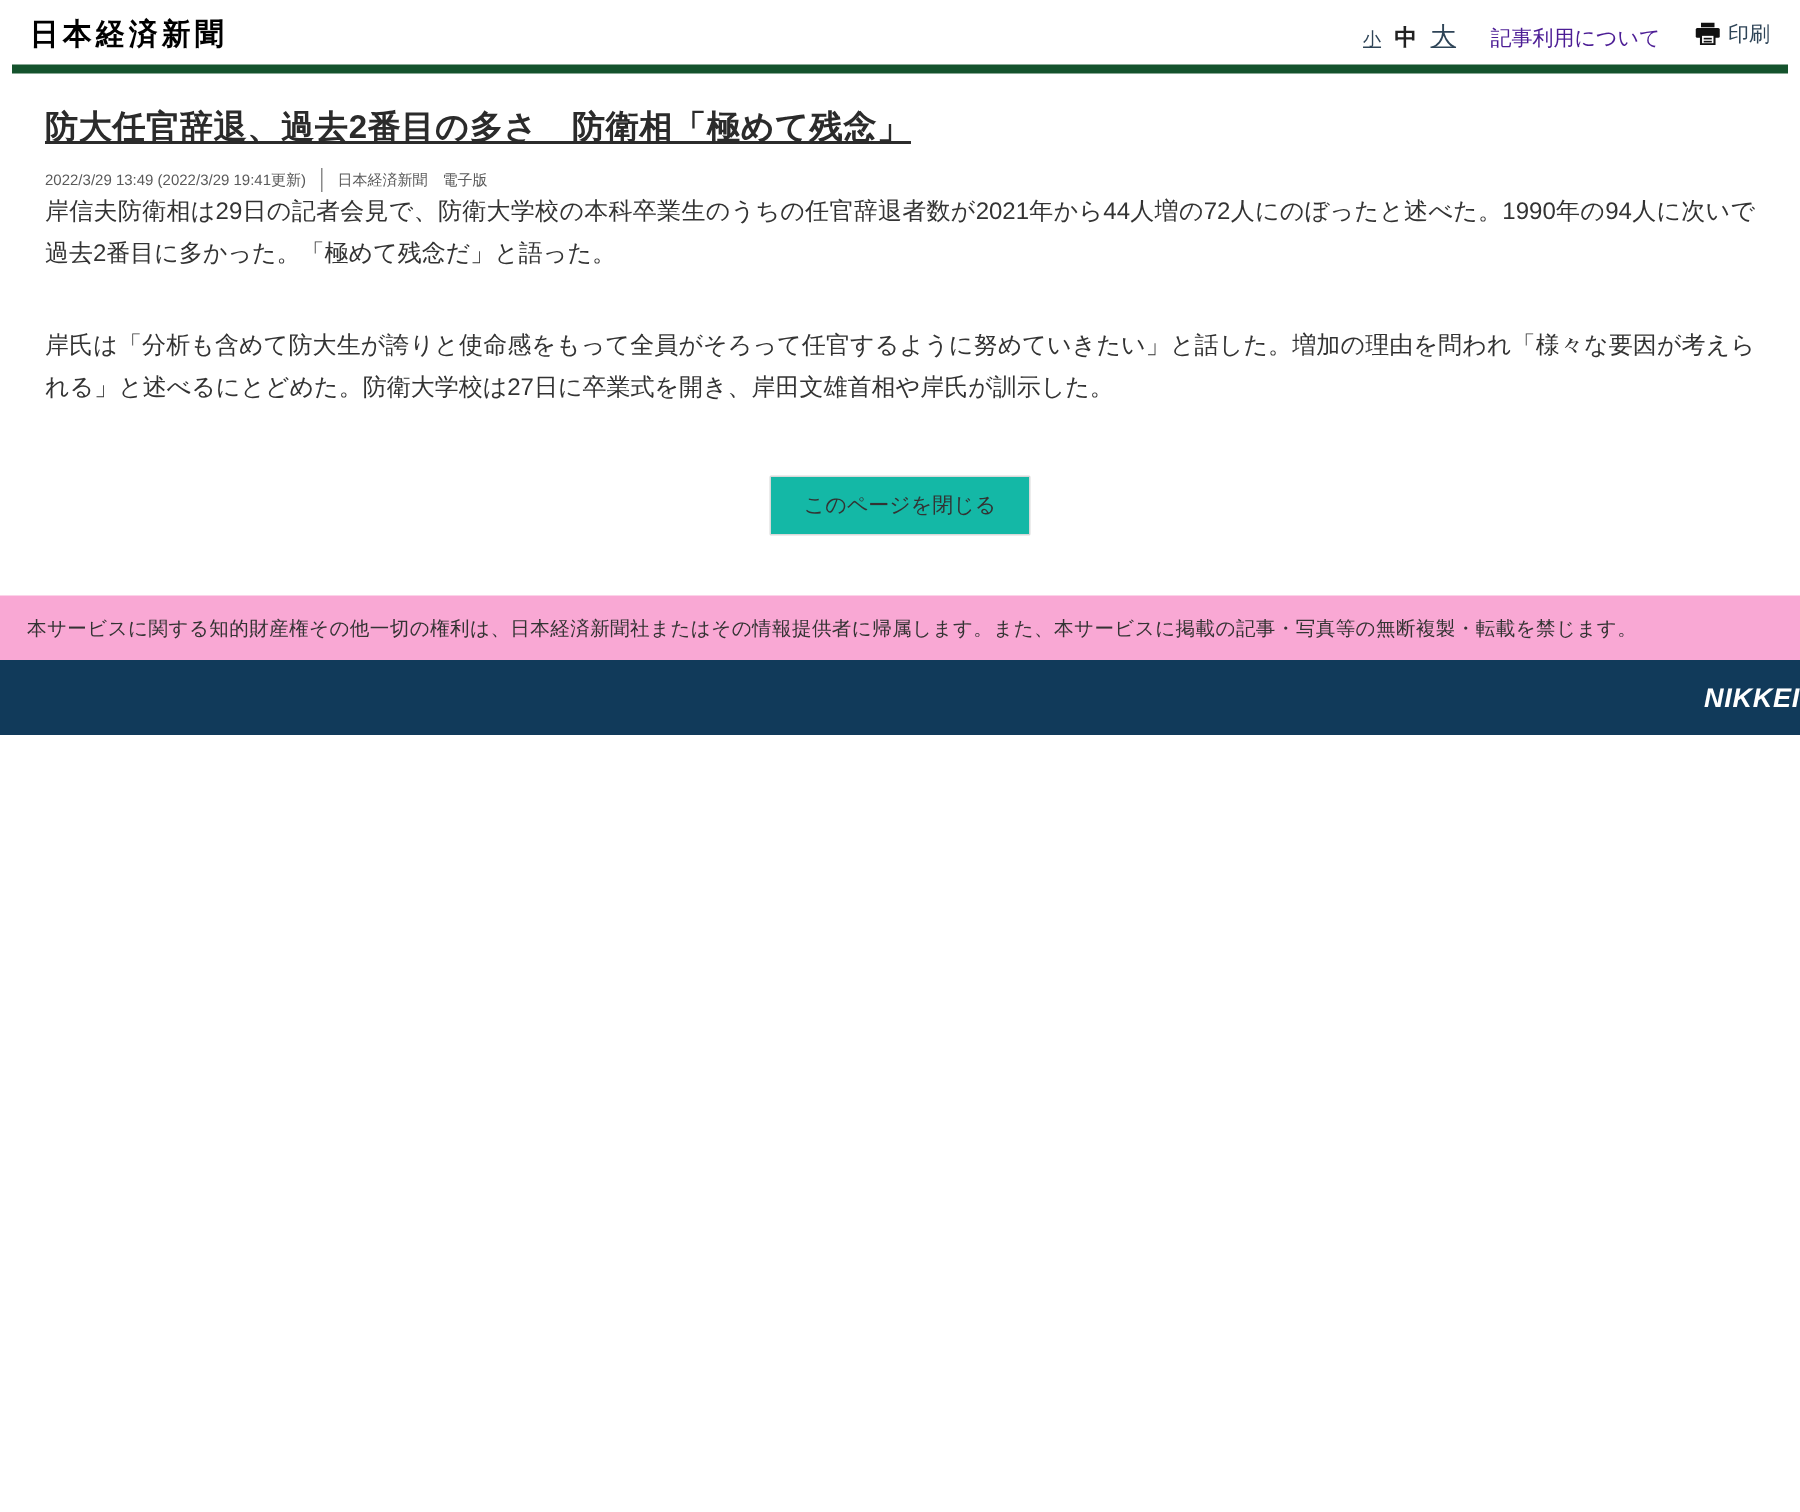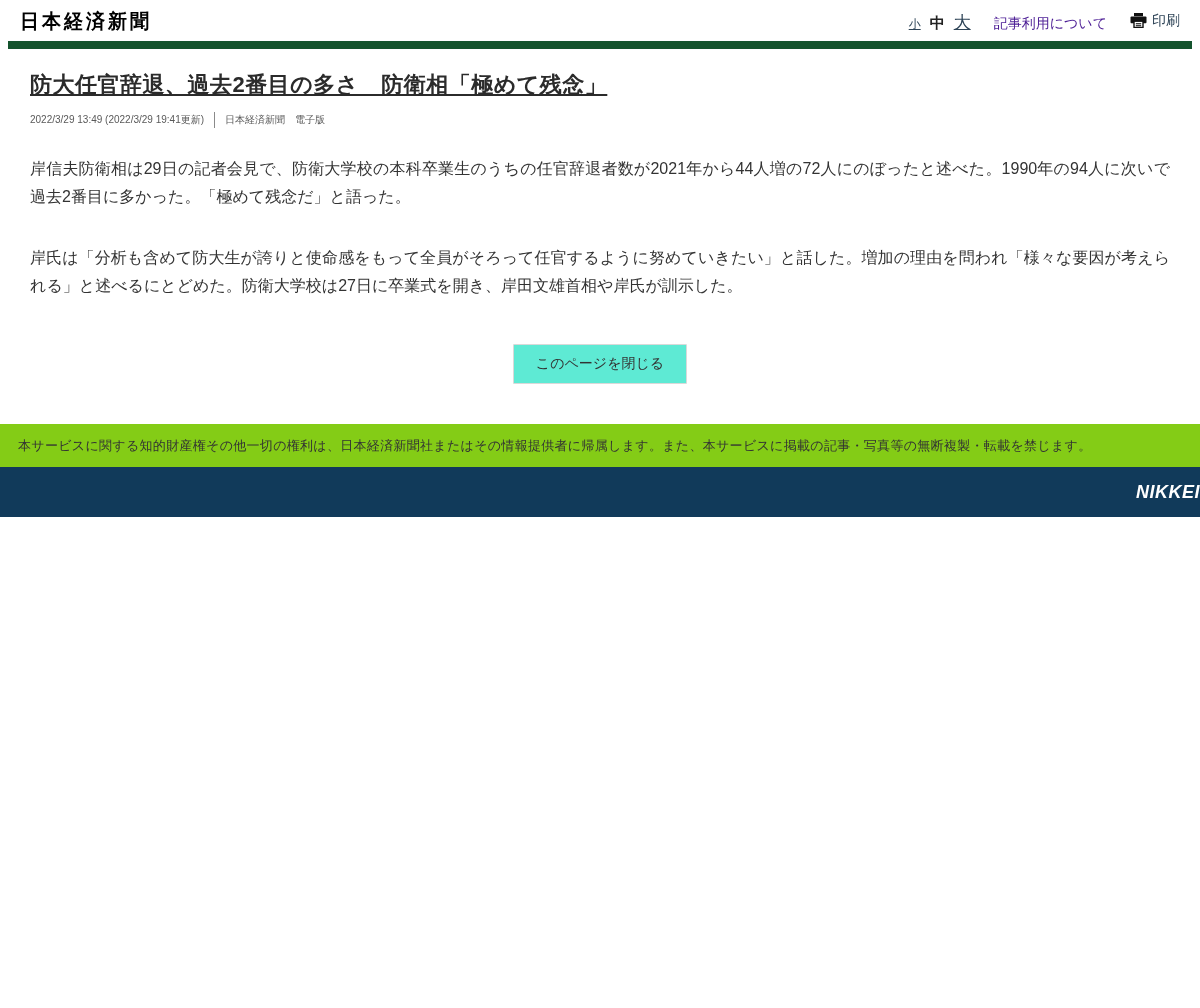--- a/index.html
+++ b/index.html
@@ -9,21 +9,21 @@
     min-height: 1008px;
     font-family: "Liberation Sans", "DejaVu Sans", sans-serif;
     color: #333;
     position: relative;
   }
 
   
   .header {
     margin: 0 8px;
     height: 49px;
-    border-bottom: 8px solid #14532d;
+    border-bottom: 6px solid #14532d;
     display: flex;
     align-items: flex-end;
     justify-content: space-between;
     padding: 0 12px 6px 12px;
   }
   .masthead {
     font-family: "DejaVu Serif", "Liberation Serif", serif;
     font-weight: bold;
     font-size: 19px;
     letter-spacing: 3px;
@@ -79,49 +79,48 @@
     align-items: center;
   }
   .meta-divider {
     display: inline-block;
     width: 1px;
     height: 16px;
     background: #8a8a8a;
     margin: 0 10px;
   }
   .article-body p {
-    margin-top: 27px;
     font-size: 16px;
     line-height: 28px;
     color: #333;
     text-align: justify;
   }
   .article-body p + p { margin-top: 33px; }
 
   
   .btn-row {
     margin-top: 44px;
     display: flex;
     justify-content: center;
   }
   .close-btn {
     font-family: "Liberation Sans", "DejaVu Sans", sans-serif;
     font-size: 14px;
     color: #333;
-    background: #5eead4;
+    background: #14b8a6;
     border: 1px solid #d9d9d9;
     padding: 10px 22px;
     cursor: pointer;
     border-radius: 1px;
   }
 
   
   .disclaimer {
     margin-top: 40px;
-    background: #84cc16;
+    background: #f9a8d4;
     height: 43px;
     display: flex;
     align-items: center;
     padding: 0 18px;
     font-size: 13px;
     color: #333;
     letter-spacing: 0.3px;
     text-align: center;
   }
 

